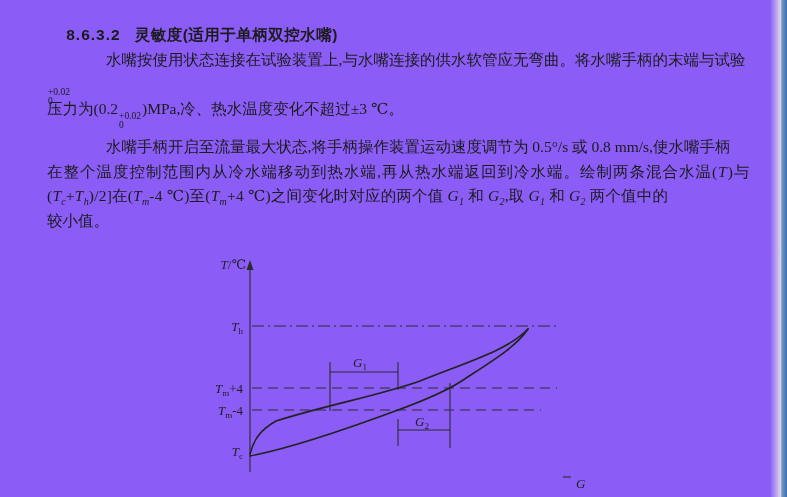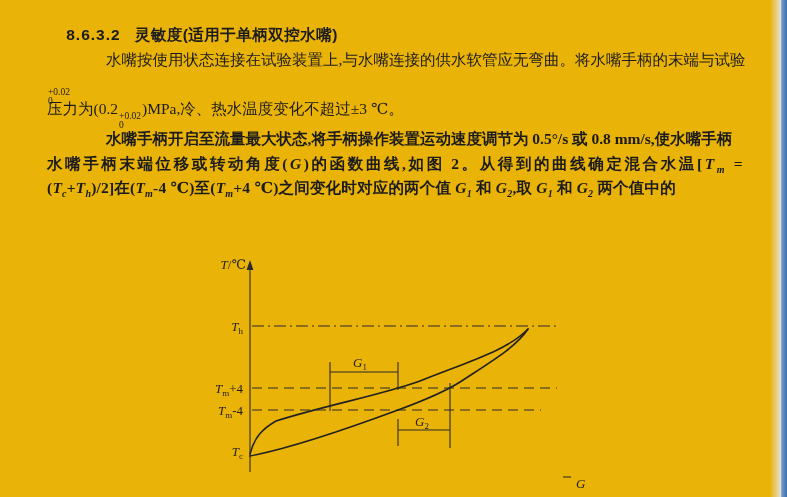--- a/index.html
+++ b/index.html
@@ -1,32 +1,32 @@
 <!DOCTYPE html>
 <html><head>
 <meta charset="utf-8">
 <style>
   html,body{margin:0;padding:0;background:#ffffff;}
   .canvas{
-    position:relative;width:787px;height:497px;background:#eab308;overflow:hidden;
+    position:relative;width:787px;height:497px;background:#8b5cf6;overflow:hidden;
     font-family:"Liberation Serif","DejaVu Serif",serif;color:#1b1b1b;
   }
   
   .edge-shade{position:absolute;top:0;bottom:0;right:5px;width:12px;
     background:linear-gradient(to right, rgba(255,255,255,0), #e4e4e8);}
   .edge-bar{position:absolute;top:0;bottom:0;right:0;width:5px;
     background:linear-gradient(to right,#6f95c6,#3f6fae);border-left:1px solid #8fa9cc;}
   
   .heading{position:absolute;left:47px;top:7px;font-size:15.5px;font-weight:bold;
     font-family:"Liberation Sans","DejaVu Sans",sans-serif;white-space:pre;letter-spacing:.5px;}
   .heading .num{margin-right:14px;letter-spacing:1px;}
   
   .body-text{position:absolute;left:47px;top:48px;width:698px;font-size:15.5px;}
   .paragraph{margin:0;}
-  .para-2{margin-top:5px;font-weight:bold;}
+  .para-2{margin-top:13px;}
   .line{height:24.7px;line-height:24.7px;white-space:pre;}
   .line.indent{padding-left:59px;}
   .para-1 .l2{letter-spacing:.4px;}
   .para-2 .l2{letter-spacing:1px;}
   .para-2 .l3{letter-spacing:2.6px;}
   .para-2 .l4{letter-spacing:.2px;}
   .mvar{font-style:italic;font-family:"Liberation Serif",serif;}
   sub{font-size:10px;line-height:0;}
   .stack{display:inline-flex;flex-direction:column;align-items:flex-start;
     font-size:9.5px;line-height:9px;vertical-align:-5px;margin:10px 1px;
@@ -47,22 +47,23 @@
   </div>
 
   <div class="body-text">
       <div class="paragraph para-1">
         <div class="line l1 indent"><span>水嘴按使用状态连接在试验装置上,与水嘴连接的供水软管应无弯曲。将水嘴手柄的末端与试验</span></div>
         <div class="line l2"><span class="stack"><span>+0.02</span><span>0</span></span></div>
         <div class="line l3"><span>压力为(0.2</span><span class="stack"><span>+0.02</span><span>0</span></span><span>)MPa,冷、热水温度变化不超过±3 ℃。</span></div>
       </div>
       <div class="paragraph para-2">
         <div class="line l1 indent"><span>水嘴手柄开启至流量最大状态,将手柄操作装置运动速度调节为 0.5°/s 或 0.8 mm/s,使水嘴手柄</span></div>
-        <div class="line l3"><span>水嘴手柄末端位移或转动角度(</span><span class="mvar">G</span><span>)的函数曲线,如图 2。从得到的曲线确定混合水温[</span><span class="mvar">T<sub>m</sub></span><span> =</span></div>
+        <div class="line l2"><span>在整个温度控制范围内从冷水端移动到热水端,再从热水端返回到冷水端。绘制两条混合水温(</span><span class="mvar">T</span><span>)与</span></div>
         <div class="line l4"><span>(</span><span class="mvar">T<sub>c</sub></span><span>+</span><span class="mvar">T<sub>h</sub></span><span>)/2]在(</span><span class="mvar">T<sub>m</sub></span><span>-4 ℃)至(</span><span class="mvar">T<sub>m</sub></span><span>+4 ℃)之间变化时对应的两个值 </span><span class="mvar">G<sub>1</sub></span><span> 和 </span><span class="mvar">G<sub>2</sub></span><span>,取 </span><span class="mvar">G<sub>1</sub></span><span> 和 </span><span class="mvar">G<sub>2</sub></span><span> 两个值中的</span></div>
+        <div class="line l5"><span>较小值。</span></div>
       </div>
     </div>
 
   <svg class="figure" viewBox="195 253 400 244" xmlns="http://www.w3.org/2000/svg">
 
     <g stroke="#2b2b2b" fill="none" stroke-width="1.1">
       <path d="M250,268 V472"></path>
       <path d="M252,326 H558" stroke-dasharray="12 4 2 4"></path>
       <path d="M252,388 H557" stroke-dasharray="10 6"></path>
       <path d="M252,410 H541" stroke-dasharray="10 6"></path>

